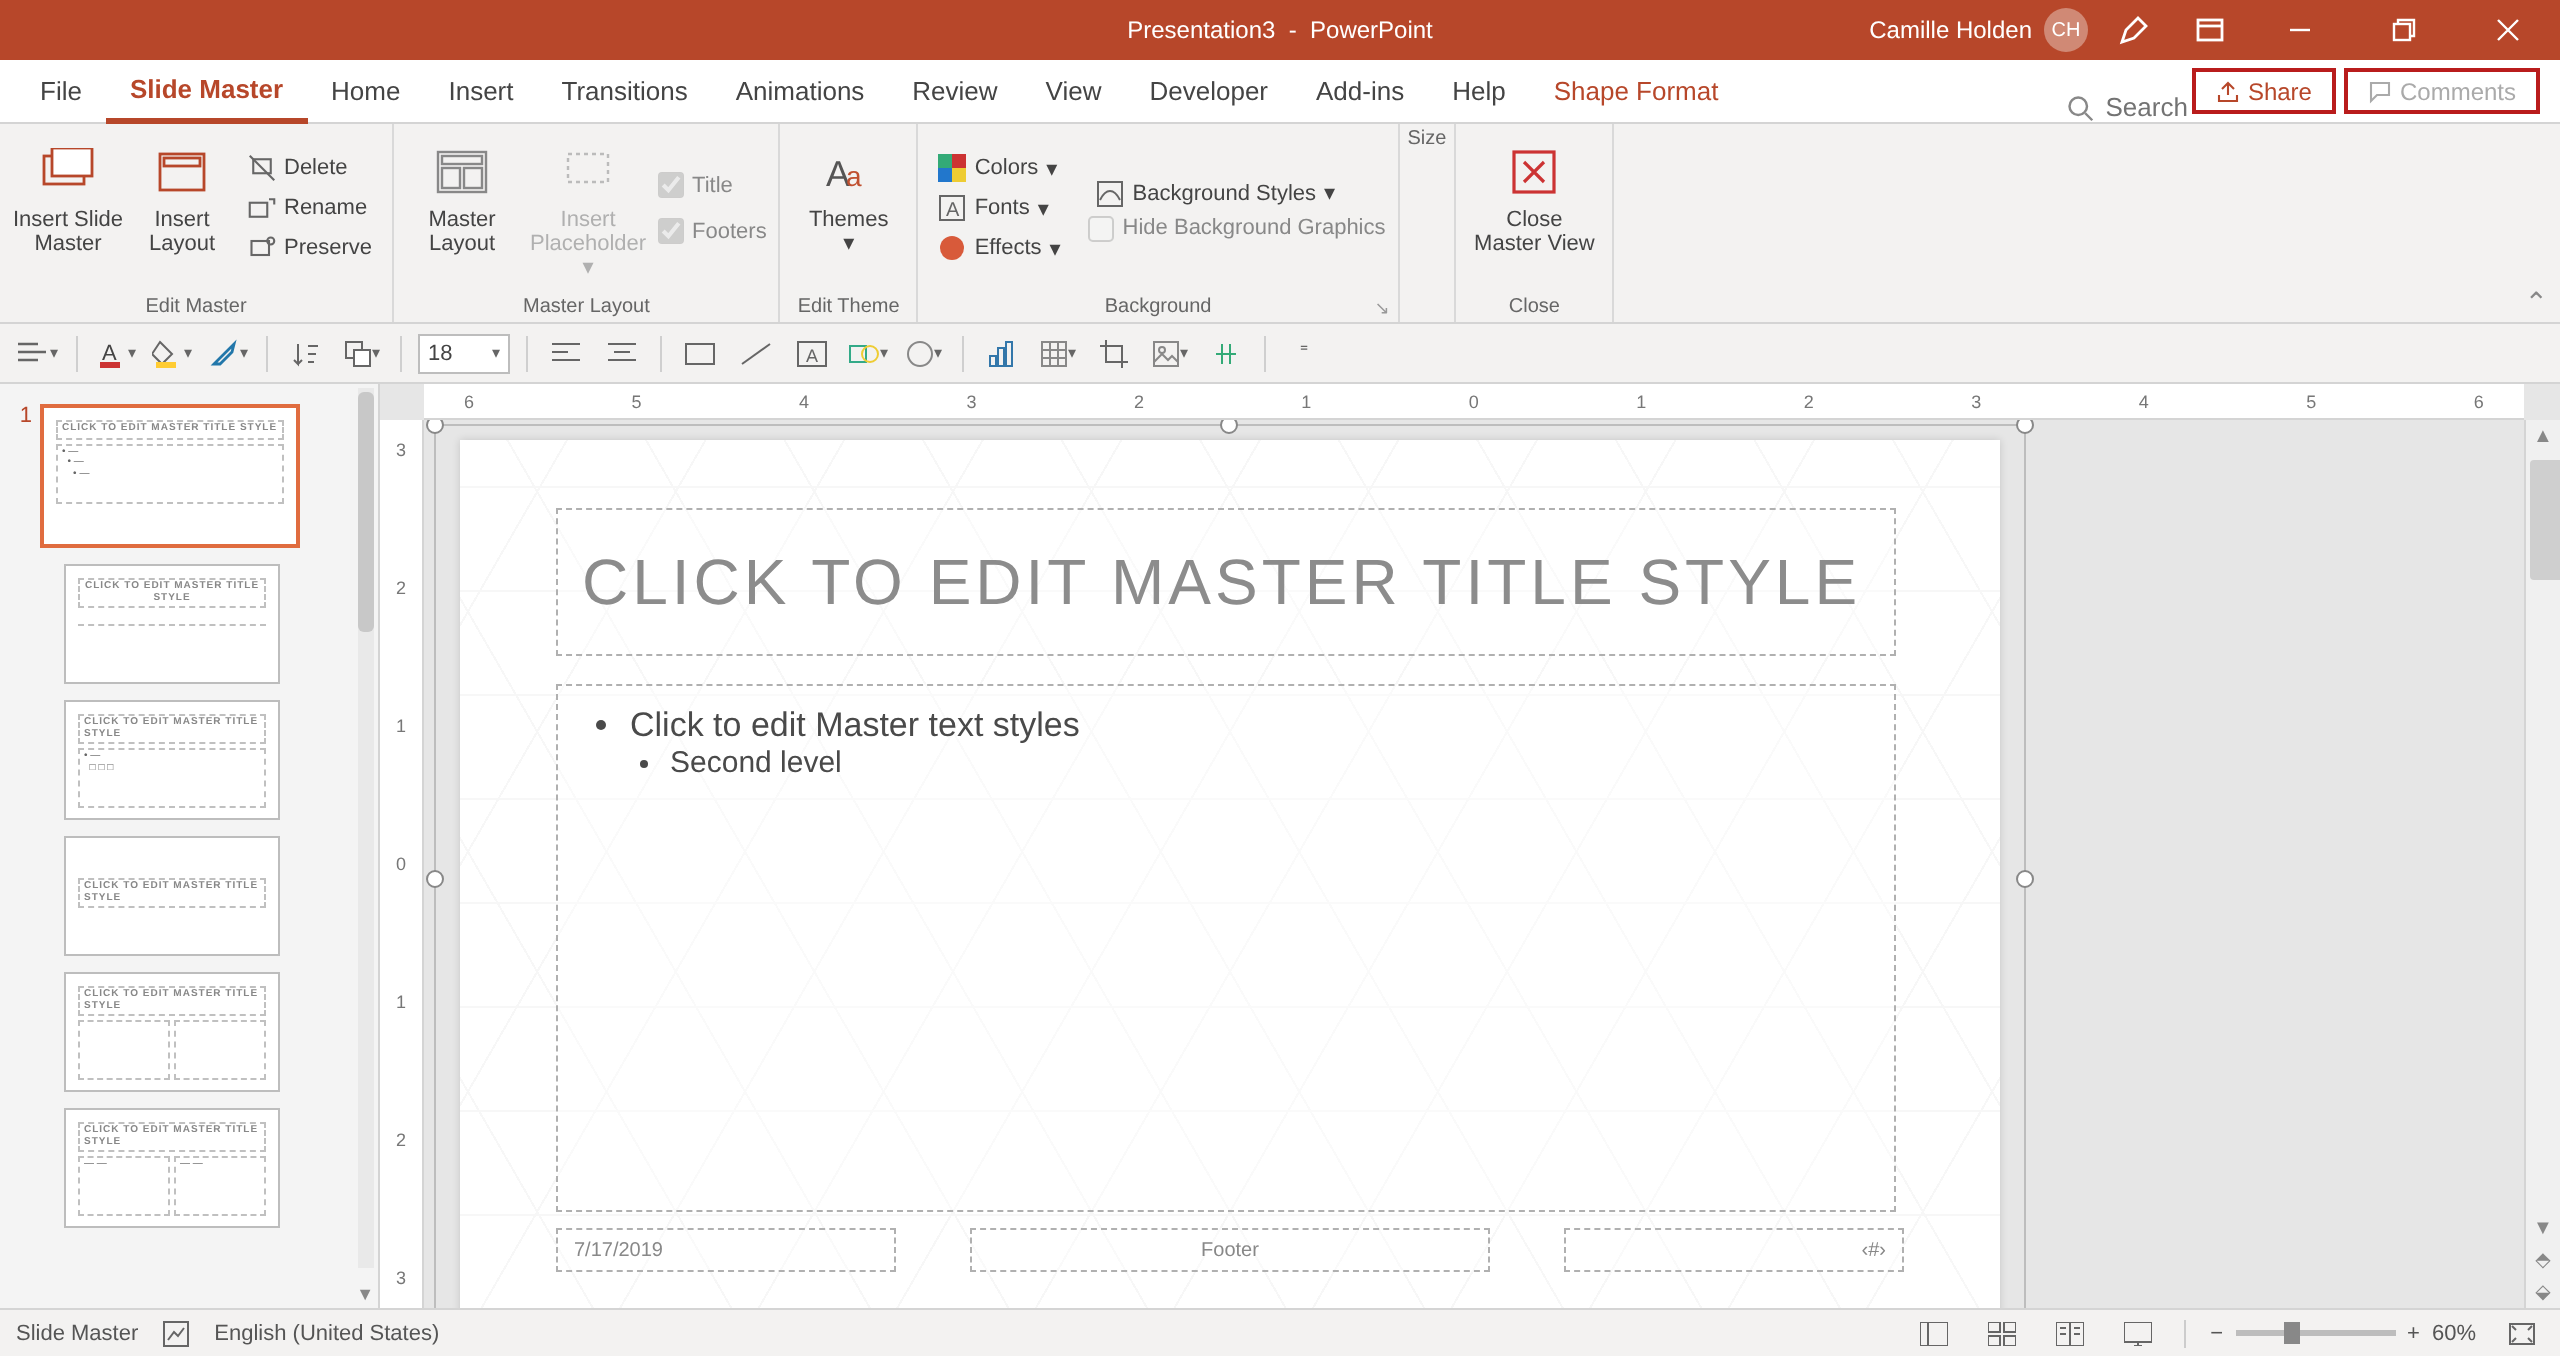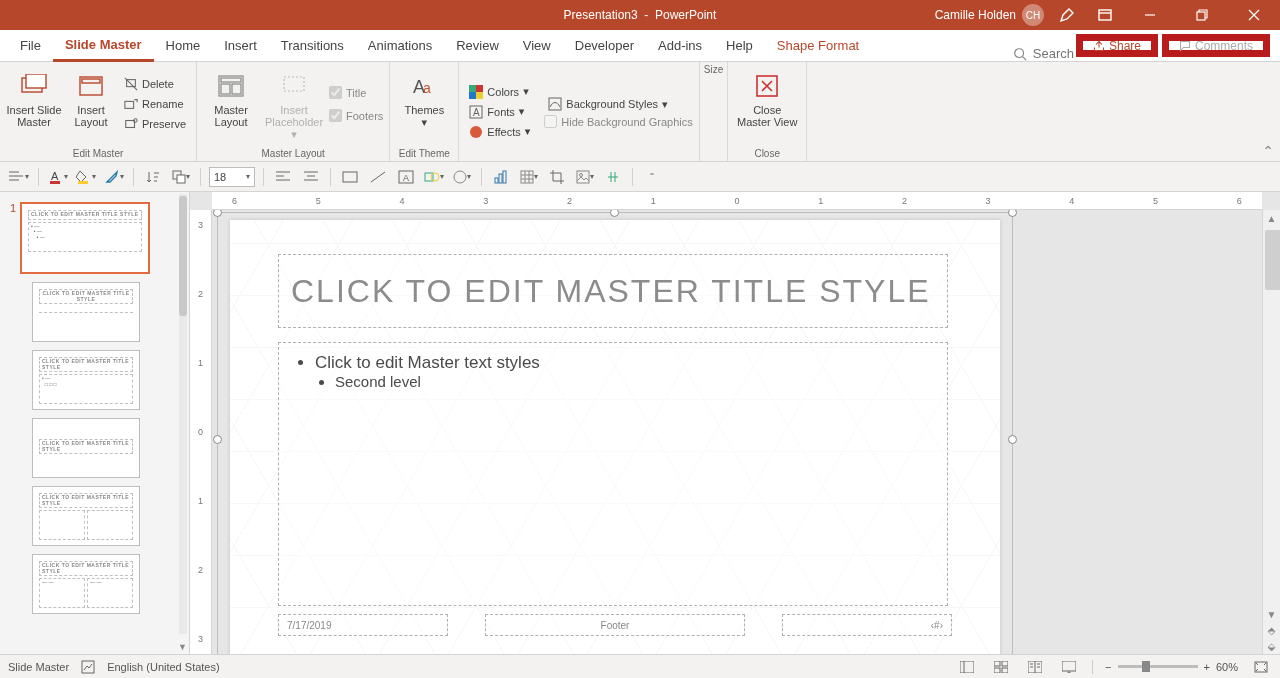--- a/index.html
+++ b/index.html
@@ -11,21 +11,21 @@
 .titlebar .avatar { width: 22px; height: 22px; border-radius: 50%; background: #d08975; display: flex; align-items: center; justify-content: center; font-size: 10px; }
 .titlebar .winbtn { width: 44px; height: 30px; display: flex; align-items: center; justify-content: center; cursor: pointer; }
 .titlebar .iconbtn { width: 30px; height: 30px; display: flex; align-items: center; justify-content: center; cursor: pointer; }
 .titlebar svg { stroke: #fff; }
 .tabs { height: 32px; background: #fff; border-bottom: 1px solid #d4d4d4; display: flex; align-items: stretch; padding: 0 8px; gap: 0; }
 .tab { padding: 0 12px; display: flex; align-items: center; font-size: 13px; color: #444; cursor: pointer; white-space: nowrap; }
 .tab.active { color: #b7472a; font-weight: 600; border-bottom: 3px solid #b7472a; margin-bottom: -1px; }
 .tab.context { color: #b7472a; }
 .tabs .spacer { flex: 1; }
 .tabs .search { display: flex; align-items: flex-end; gap: 6px; color: #737373; font-size: 13px; }
-.tabs .rightbtn { display: flex; align-items: center; gap: 4px; padding: 2px 10px; margin: 4px 2px; border: 7px solid #b91c1c; font-size: 12px; cursor: pointer; }
+.tabs .rightbtn { display: flex; align-items: center; gap: 4px; padding: 2px 10px; margin: 4px 2px; border: 2px solid #b91c1c; font-size: 12px; cursor: pointer; }
 .tabs .rightbtn.share { color: #b7472a; }
 .tabs .rightbtn.disabled { color: #aaa; }
 .ribbon { height: 100px; background: #f3f2f1; border-bottom: 1px solid #d4d4d4; display: flex; position: relative; }
 .group { border-right: 1px solid #d9d9d9; display: flex; flex-direction: column; height: 100%; }
 .group .body { flex: 1; display: flex; align-items: center; padding: 4px 6px; gap: 4px; }
 .group .label { text-align: center; font-size: 10px; color: #666; padding: 2px 4px; white-space: nowrap; }
 .bigbtn { display: flex; flex-direction: column; align-items: center; justify-content: flex-start; width: 56px; height: 100%; padding-top: 4px; gap: 2px; cursor: pointer; font-size: 11px; text-align: center; color: #444; }
 .bigbtn.disabled { color: #b0b0b0; }
 .bigbtn .ico { width: 32px; height: 32px; display: flex; align-items: center; justify-content: center; }
 .bigbtn .txt { line-height: 1.1; }
@@ -285,20 +285,21 @@
         <div class="smallbtn"><svg width="14" height="14" viewBox="0 0 14 14" fill="none" stroke="#666">
               <path d="M2 10c3-6 7-6 10 0"></path>
               <rect x="1" y="1" width="12" height="12"></rect>
             </svg><span>Background Styles</span> ▾</div>
         <label class="chk">
             <input type="checkbox" disabled="" style="">
             <span>Hide Background Graphics</span>
           </label>
       </div>
     </div>
+    <div class="label" style="position:relative"><span>Background</span><span style="position:absolute;right:4px;bottom:2px;font-size:9px;color:#999;cursor:pointer">↘</span></div>
   </div>
 
   <div class="group">
     <div class="label">Size</div>
   </div>
 
   <div class="group">
     <div class="body">
       <div class="bigbtn" style="width:66px">
         <div class="ico">

